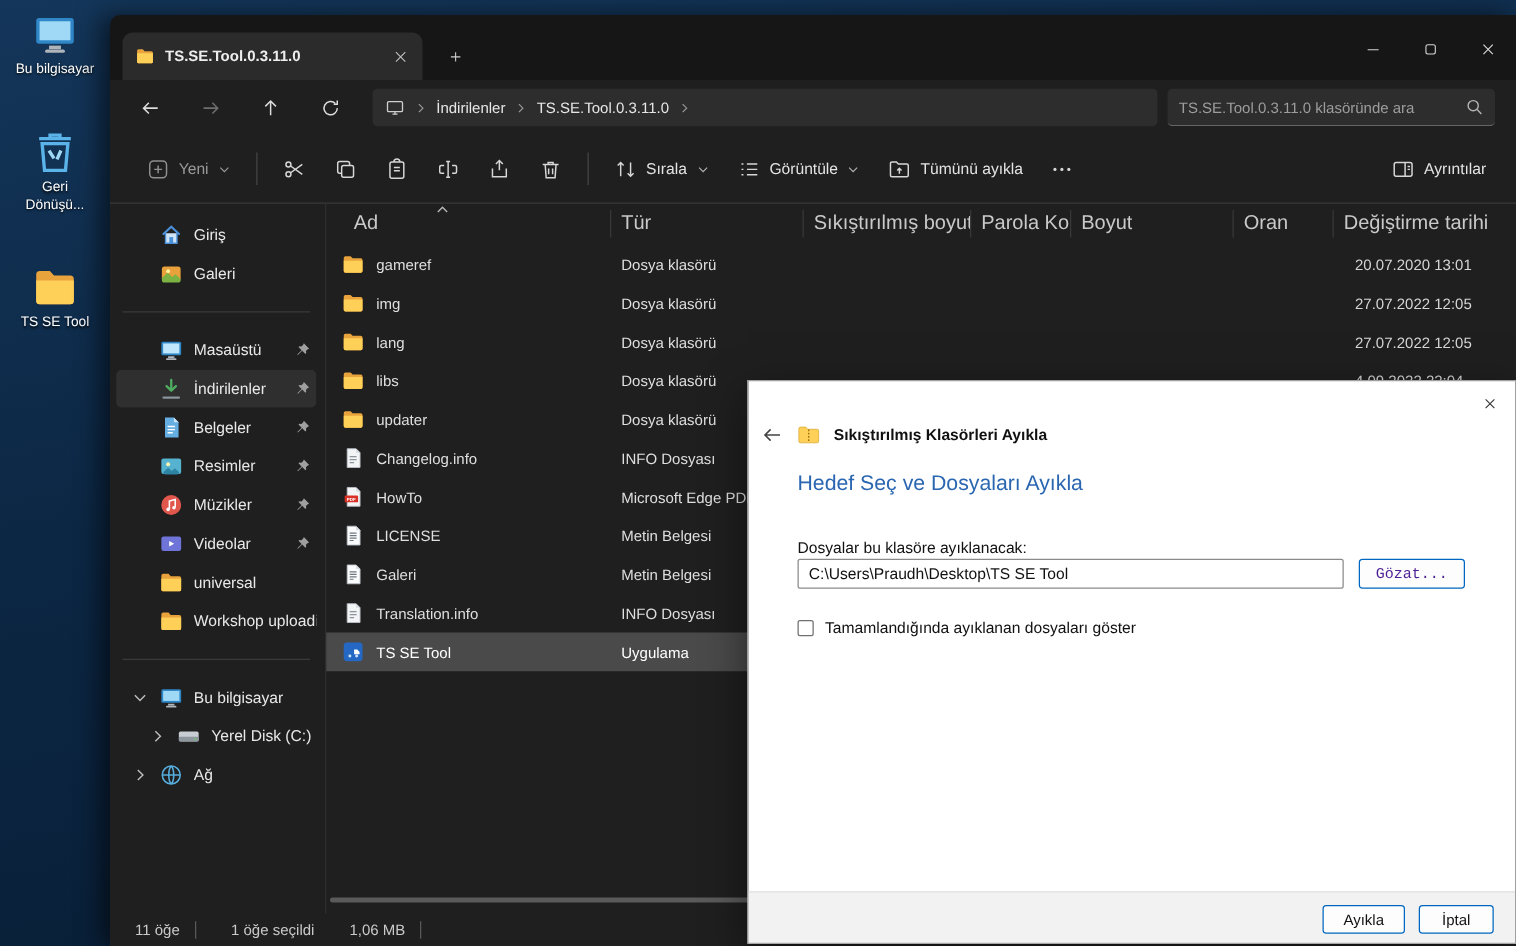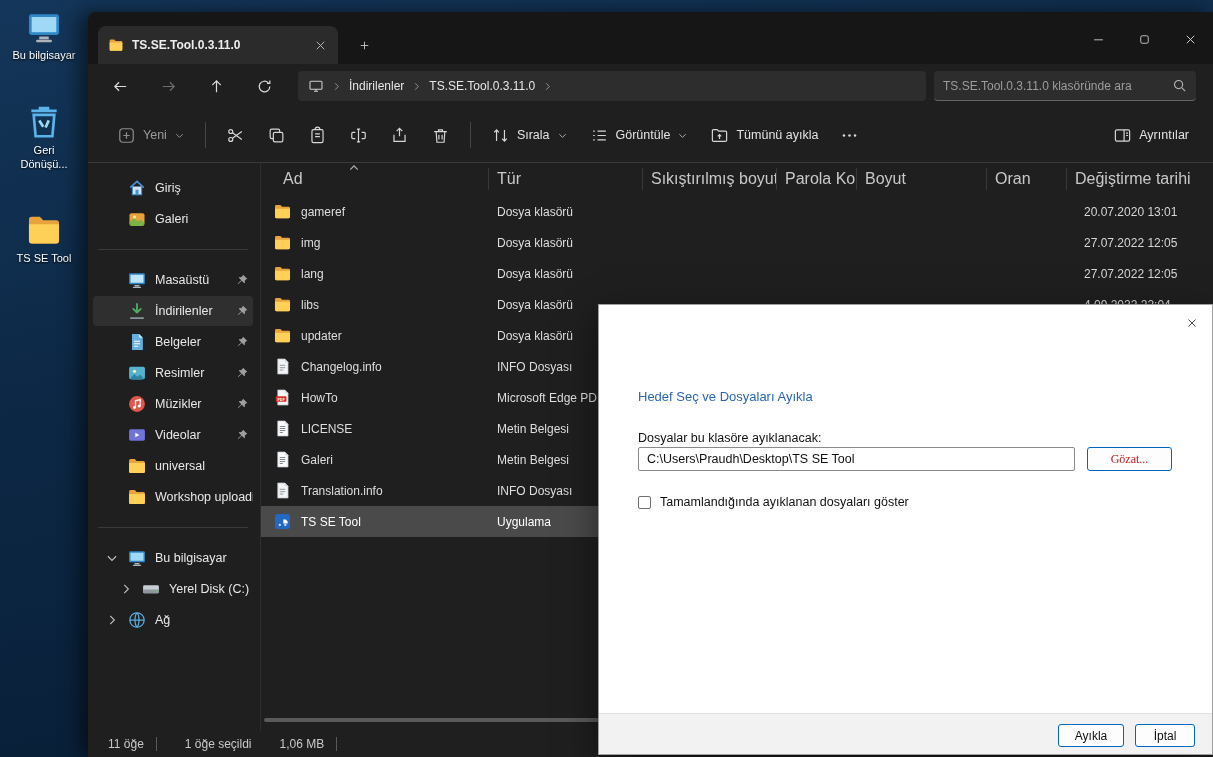--- a/index.html
+++ b/index.html
@@ -96,26 +96,26 @@
 
   
   .dialog{position:absolute;left:598px;top:304px;width:615px;height:451px;background:#fff;
     border:1px solid #9f9f9f;box-shadow:0 12px 34px rgba(0,0,0,.5);z-index:10;color:#1a1a1a}
   .dlg-close{position:absolute;right:5px;top:3px;width:30px;height:30px;display:flex;align-items:center;justify-content:center;color:#333}
   .dlg-close span{width:14px;height:14px}
   .dlg-header{position:absolute;left:10px;top:30px;height:26px;display:flex;align-items:center;gap:10px}
   .dlg-back{width:18px;height:18px;color:#444;flex:none}
   .dlg-ic{width:20px;height:20px;flex:none}
   .dlg-title{font-size:12.5px;color:#111;font-weight:700}
-  .dlg-heading{position:absolute;left:39px;top:84px;font-size:13px;color:var(--heading,#2b66b1)}
+  .dlg-heading{position:absolute;left:39px;top:72px;font-size:17px;color:var(--heading,#2b66b1)}
   .dlg-label{position:absolute;left:39px;top:126px;font-size:12.5px;color:#111}
   .dlg-input{position:absolute;left:39px;top:142px;width:437px;height:24px;border:1px solid #8a8a8a;border-radius:2px;
     font-size:12.5px;padding:0 8px;font-family:inherit;color:#111;background:#fff}
   .dlg-browse{position:absolute;left:488px;top:142px;width:85px;height:24px;background:#fdfdfd;
-    border:1px solid var(--accent,#0067c0);border-radius:3px;font-size:12px;font-family:Liberation Serif, serif;color:#b91c1c}
+    border:1px solid var(--accent,#0067c0);border-radius:3px;font-size:12px;font-family:Liberation Mono, monospace;color:#4c1d95}
   .dlg-check{position:absolute;left:39px;top:190px;display:flex;align-items:center;gap:9px;font-size:12.5px;color:#111}
   .checkbox{width:13px;height:13px;border:1px solid #707070;background:#fff;border-radius:2px;flex:none}
   .dlg-footer{position:absolute;left:0;right:0;bottom:0;height:41px;background:#f2f2f2;border-top:1px solid #e0e0e0}
   .dlg-btn{position:absolute;top:10px;height:23px;background:#fdfdfd;border:1px solid var(--accent,#0067c0);
     border-radius:3px;font-size:12px;font-family:inherit;color:#111}
   .dlg-btn.primary{right:88px;width:66px}
   .dlg-btn.cancel{right:17px;width:60px}
 </style>
 </head>
 <body>
@@ -788,20 +788,34 @@
   </div>
 
   <div class="dialog">
     <div class="dlg-close">
         <span data-icon="close">
           <svg viewBox="0 0 24 24" fill="none" stroke="currentColor" stroke-width="1.5">
             <path d="M6 6l12 12M18 6L6 18"></path>
           </svg>
         </span>
       </div>
+    <div class="dlg-header">
+      <span class="dlg-back" data-icon="back">
+          <svg viewBox="0 0 24 24" fill="none" stroke="currentColor" stroke-width="1.7">
+            <path d="M20 12H4m6-6l-6 6 6 6"></path>
+          </svg>
+        </span>
+      <span class="dlg-ic" data-icon="extract-folder">
+          <svg viewBox="0 0 24 24">
+            <path d="M2.5 6A1.6 1.6 0 0 1 4.1 4.4h5l2 2.1h8.8A1.6 1.6 0 0 1 21.5 8.1v9.8a1.6 1.6 0 0 1-1.6 1.6H4.1a1.6 1.6 0 0 1-1.6-1.6z" fill="#ffd058" stroke="#d9a62e" stroke-width="0.7"></path>
+            <path d="M12 6.8v12" stroke="#8a6200" stroke-width="1.1" stroke-dasharray="1.7 1.4"></path>
+          </svg>
+        </span>
+      <span class="dlg-title">Sıkıştırılmış Klasörleri Ayıkla</span>
+    </div>
     <div class="dlg-heading">Hedef Seç ve Dosyaları Ayıkla</div>
     <div class="dlg-label">Dosyalar bu klasöre ayıklanacak:</div>
     <input class="dlg-input" value="C:\Users\Praudh\Desktop\TS SE Tool" style="">
     <button class="dlg-browse">Gözat...</button>
     <label class="dlg-check">
       <span class="checkbox"></span>
       <span>Tamamlandığında ayıklanan dosyaları göster</span>
     </label>
     <div class="dlg-footer">
       <button class="dlg-btn primary">Ayıkla</button>

